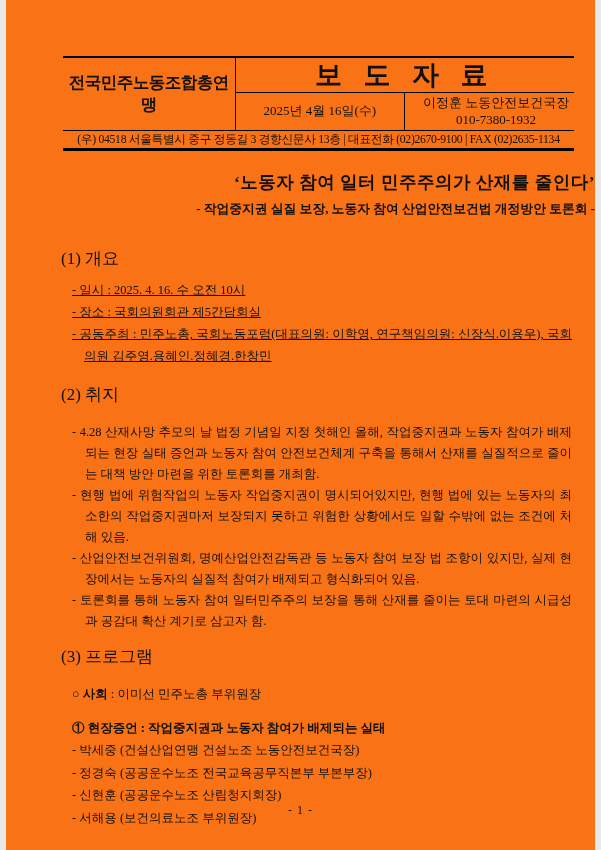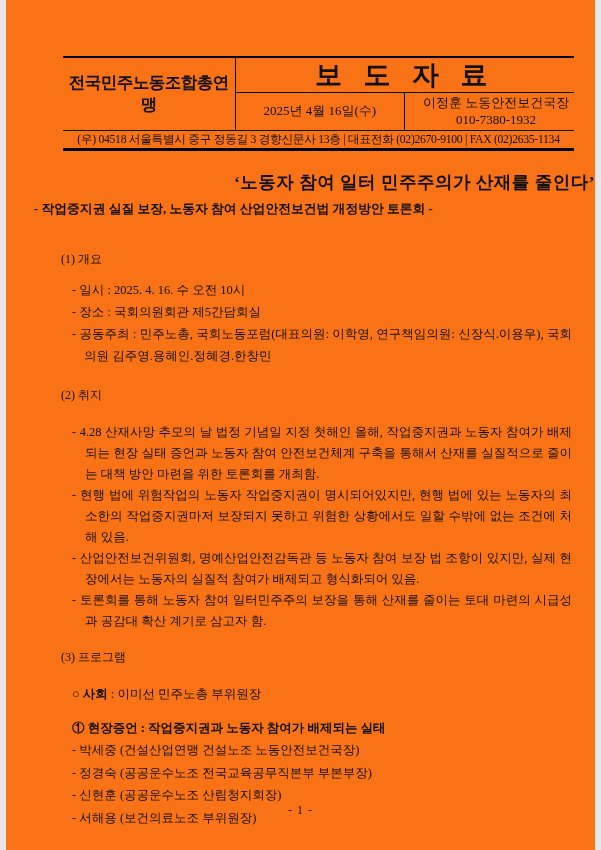--- a/index.html
+++ b/index.html
@@ -71,42 +71,43 @@
     left: 0; right: 0;
     text-align: right;
     font-size: 17.5px;
     font-weight: bold;
     letter-spacing: 0.5px;
   }
   .doc-subtitle {
     position: absolute;
     top: 201px;
     left: 0; right: 0;
-    text-align: left;
+    text-align: right;
     font-size: 12.8px;
     font-weight: bold;
     padding-left: 28px;
   }
 
   
   .body-content {
     position: absolute;
     top: 248px;
     left: 55px;
     width: 511px;
     font-size: 12.5px;
     line-height: 22px;
   }
-  .section-heading { font-size: 12px; }
+  .section-heading { font-size: 17px; }
   .list-block { margin-top: 9px; }
   .list-item {
     padding-left: 23px;
     text-indent: -12px;
     text-align: justify;
     line-height: 22px;
+    text-decoration: underline;
   }
   .purpose-block { margin-top: 16px; }
   .purpose-item {
     padding-left: 24px;
     text-indent: -13px;
     text-align: justify;
     line-height: 21px;
   }
   .heading-purpose { margin-top: 17px; }
   .heading-program { margin-top: 14px; }

